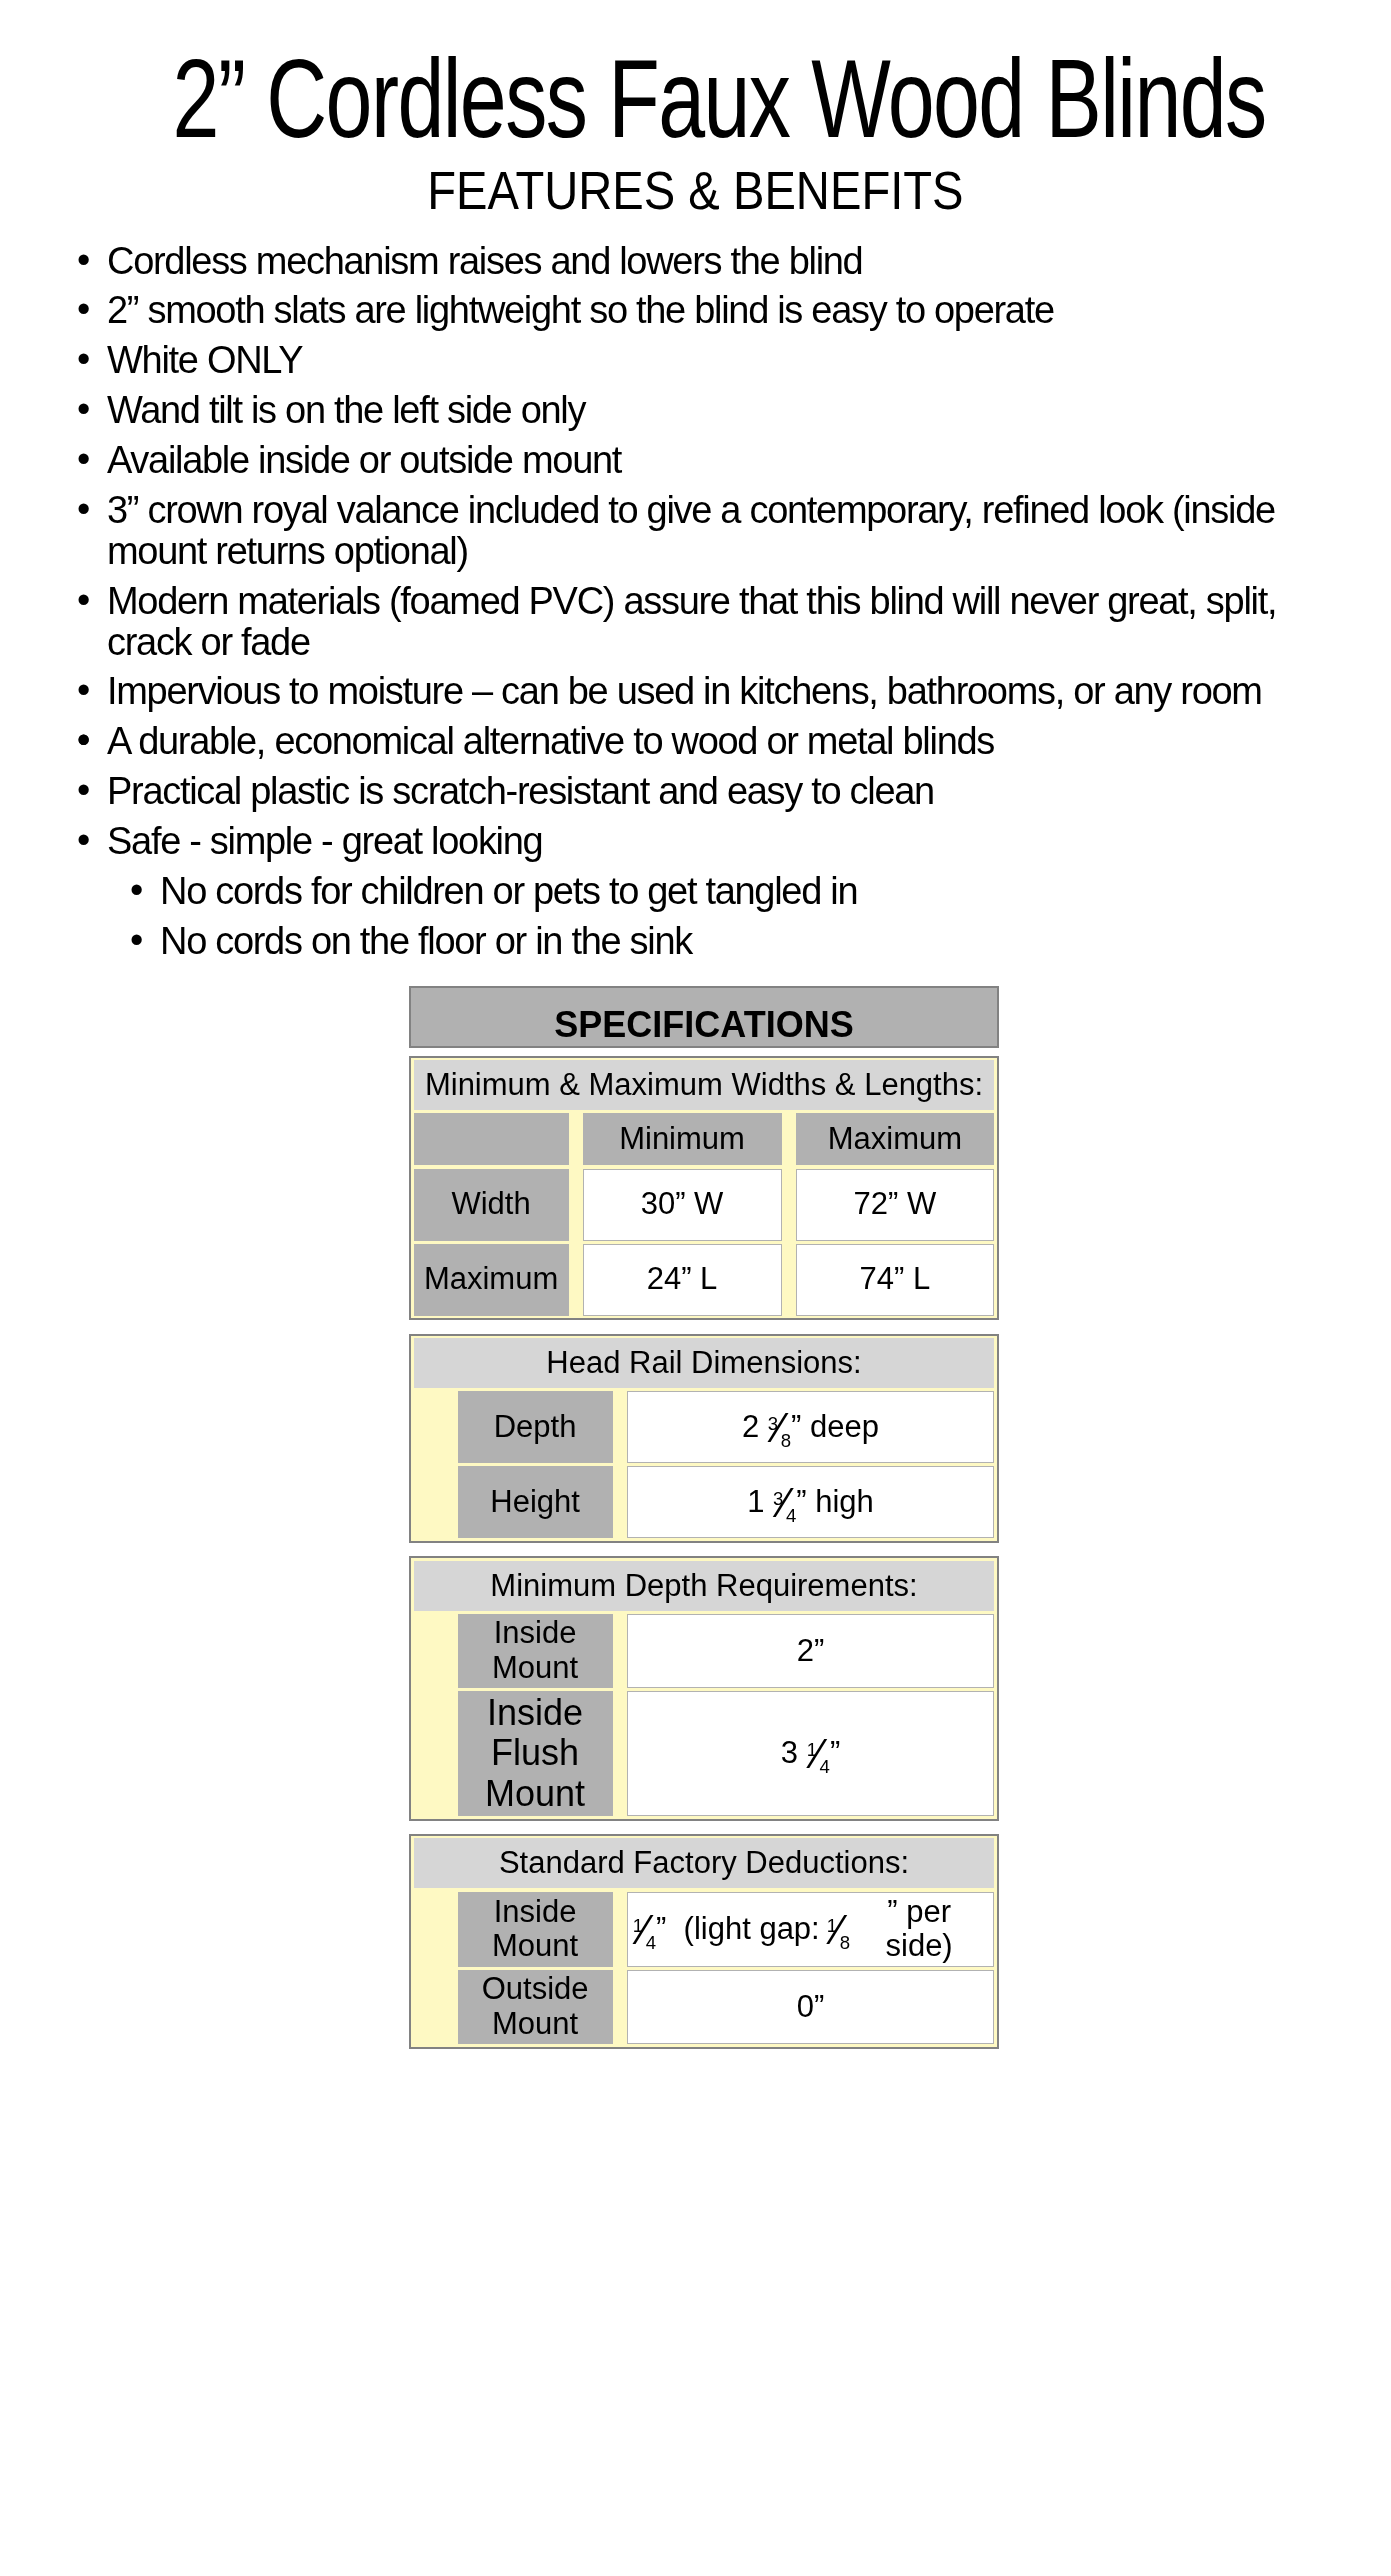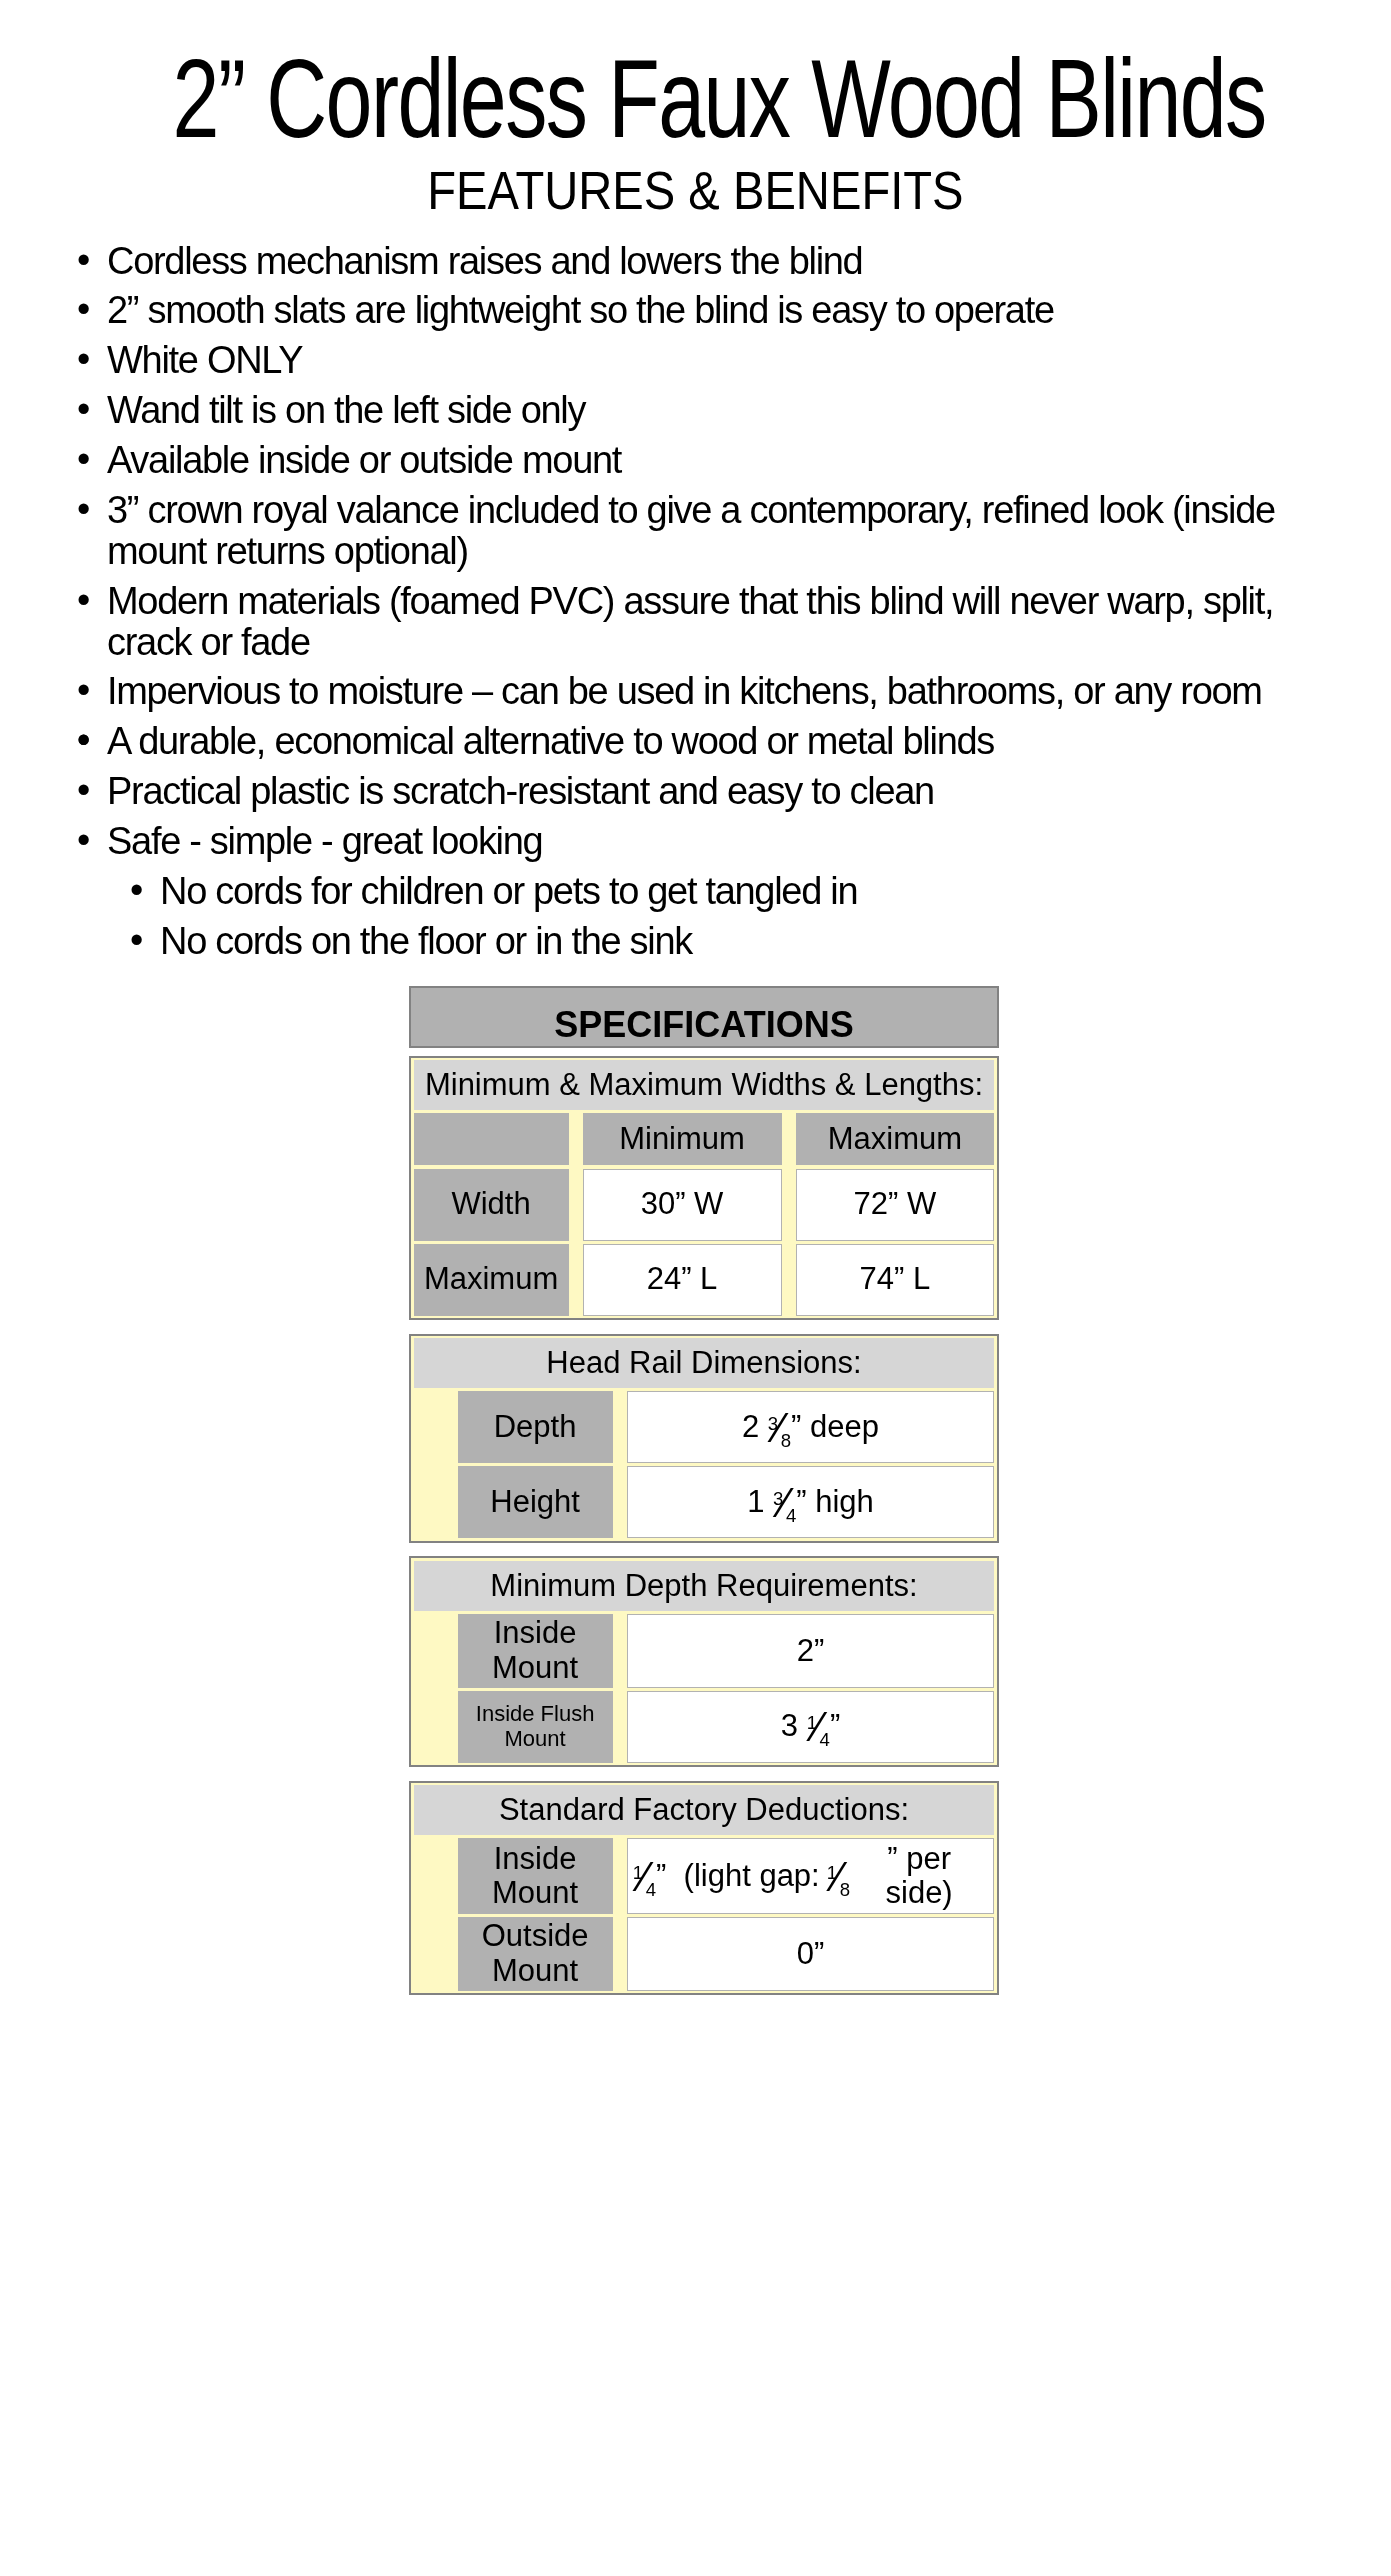--- a/index.html
+++ b/index.html
@@ -128,21 +128,21 @@
   .cell.colhead {
     background: var(--table_header_gray, #b1b1b1);
     min-height: 52px;
   }
   .cell.label {
     background: var(--table_header_gray, #b1b1b1);
     min-height: 72px;
     font-size: 31px;
     padding: 2.1px;
   }
-  .cell.label.small-label { font-size: 22px; }
+  .cell.label.small-label { font-size: 36px; }
   .cell.value {
     background: #fff;
     border: 1px solid var(--cell_border_gray, #b2b2b2);
     min-height: 72px;
     padding: 2.1px 5.2px;
     white-space: pre-wrap;
   }
   
   .frac { white-space: nowrap; }
   .fnum {
@@ -176,21 +176,21 @@
     <span class="heading-inner">FEATURES &amp; BENEFITS</span>
   </div>
 
   <ul class="features" id="features-list">
       <li><span class="bullet">•</span><span>Cordless mechanism raises and lowers the blind</span></li>
       <li><span class="bullet">•</span><span>2” smooth slats are lightweight so the blind is easy to operate</span></li>
       <li><span class="bullet">•</span><span>White ONLY</span></li>
       <li><span class="bullet">•</span><span>Wand tilt is on the left side only</span></li>
       <li><span class="bullet">•</span><span>Available inside or outside mount</span></li>
       <li><span class="bullet">•</span><span>3” crown royal valance included to give a contemporary, refined look (inside mount returns optional)</span></li>
-      <li><span class="bullet">•</span><span>Modern materials (foamed PVC) assure that this blind will never warp, split, crack or fade</span></li>
+      <li><span class="bullet">•</span><span>Modern materials (foamed PVC) assure that this blind will never great, split, crack or fade</span></li>
       <li><span class="bullet">•</span><span>Impervious to moisture – can be used in kitchens, bathrooms, or any room</span></li>
       <li><span class="bullet">•</span></li>
       <li><span class="bullet">•</span><span>A durable, economical alternative to wood or metal blinds</span></li>
       <li><span class="bullet">•</span><span>Practical plastic is scratch-resistant and easy to clean</span></li>
       <li><span class="bullet">•</span><span>Safe - simple - great looking</span></li>
       <li class="sub"><span class="bullet">•</span><span>No cords for children or pets to get tangled in</span></li>
       <li class="sub"><span class="bullet">•</span><span>No cords on the floor or in the sink</span></li>
     </ul>
 
   <div class="spec">

